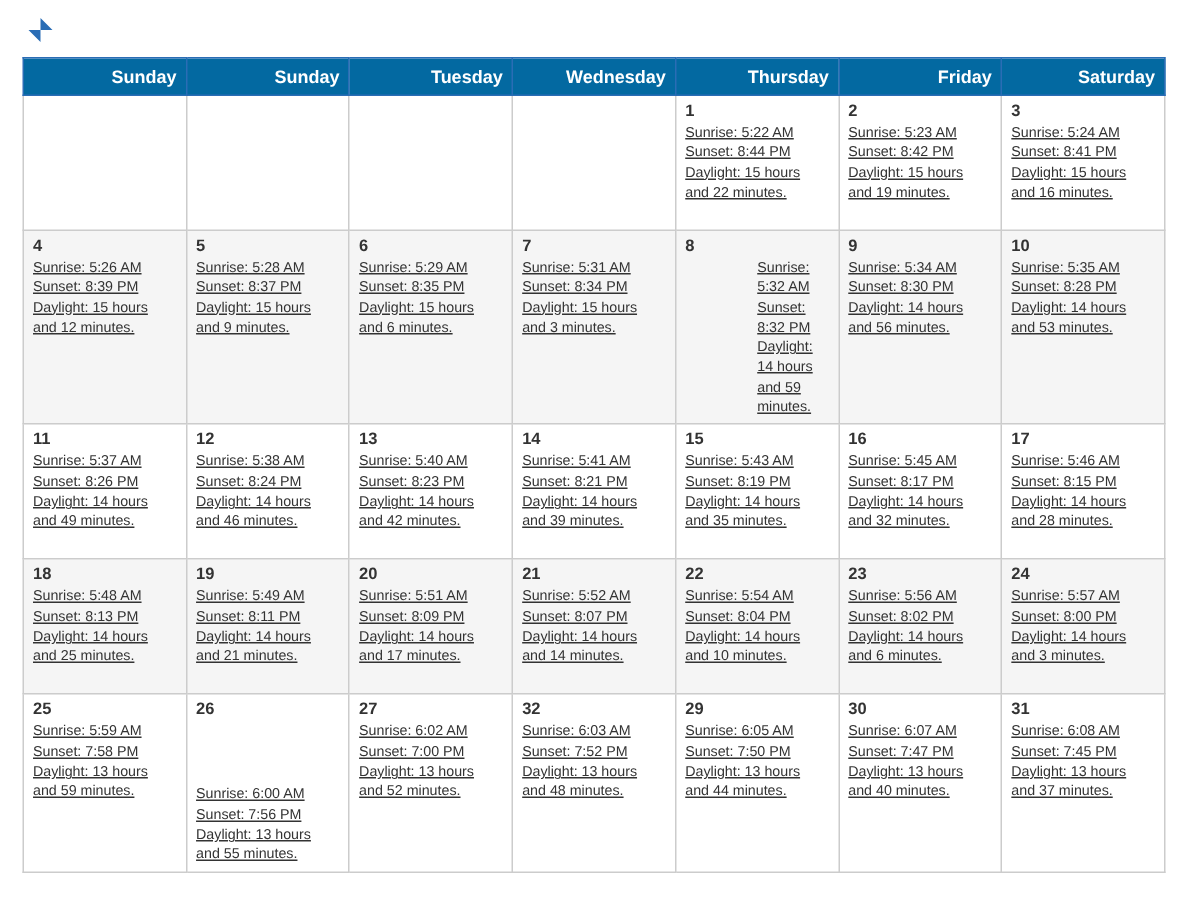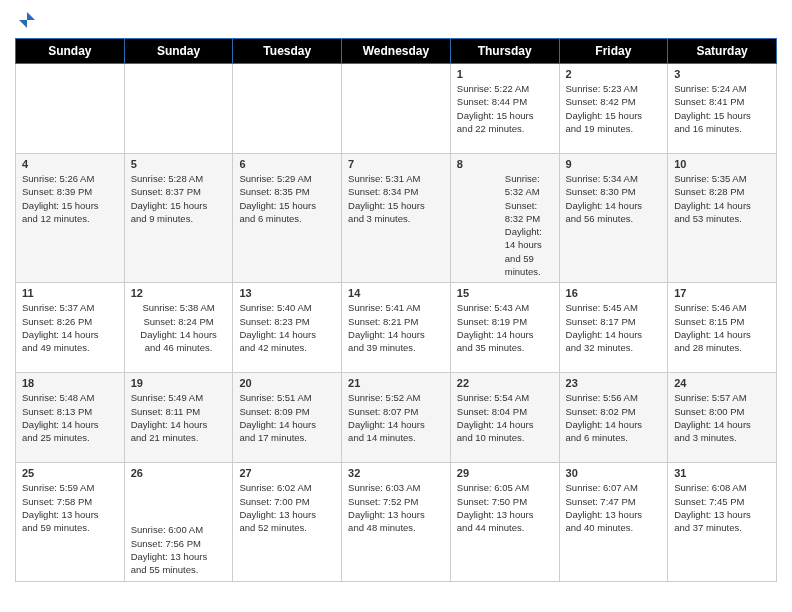--- a/index.html
+++ b/index.html
@@ -51,23 +51,23 @@
     .location {
       font-size: 14px;
       color: #555;
     }
     table {
       width: 100%;
       border-collapse: collapse;
       table-layout: fixed;
     }
     thead tr th {
-      background-color: #000000;
+      background-color: #0369a1;
       color: #fff;
-      text-align: center;
+      text-align: right;
       padding: 5px 6px;
       font-size: 12px;
       font-weight: bold;
       border: 1px solid #2a6db5;
     }
     tbody tr td {
       vertical-align: top;
       border: 1px solid #ccc;
       padding: 4px 6px;
       min-height: 80px;
@@ -82,20 +82,21 @@
     .day-number {
       font-weight: bold;
       font-size: 11px;
       display: block;
       margin-bottom: 2px;
     }
     .day-info {
       font-size: 9.5px;
       line-height: 1.4;
       color: #333;
+      text-decoration: underline;
     }
     td.empty {
       background: #fff !important;
     }
   </style>
 </head>
 <body>
 
 <div class="header">
   <div class="logo">
@@ -207,21 +208,21 @@
       <tr>
         <td>
           <span class="day-number">11</span>
           <div class="day-info" style="white-space: pre-line;">Sunrise: 5:37 AM
 Sunset: 8:26 PM
 Daylight: 14 hours
 and 49 minutes.</div>
         </td>
         <td>
           <span class="day-number">12</span>
-          <div class="day-info" style="white-space: pre-line; text-align: center;">Sunrise: 5:38 AM
+          <div class="day-info" style="white-space: pre-line;">Sunrise: 5:38 AM
 Sunset: 8:24 PM
 Daylight: 14 hours
 and 46 minutes.</div>
         </td>
         <td>
           <span class="day-number">13</span>
           <div class="day-info" style="white-space: pre-line;">Sunrise: 5:40 AM
 Sunset: 8:23 PM
 Daylight: 14 hours
 and 42 minutes.</div>

